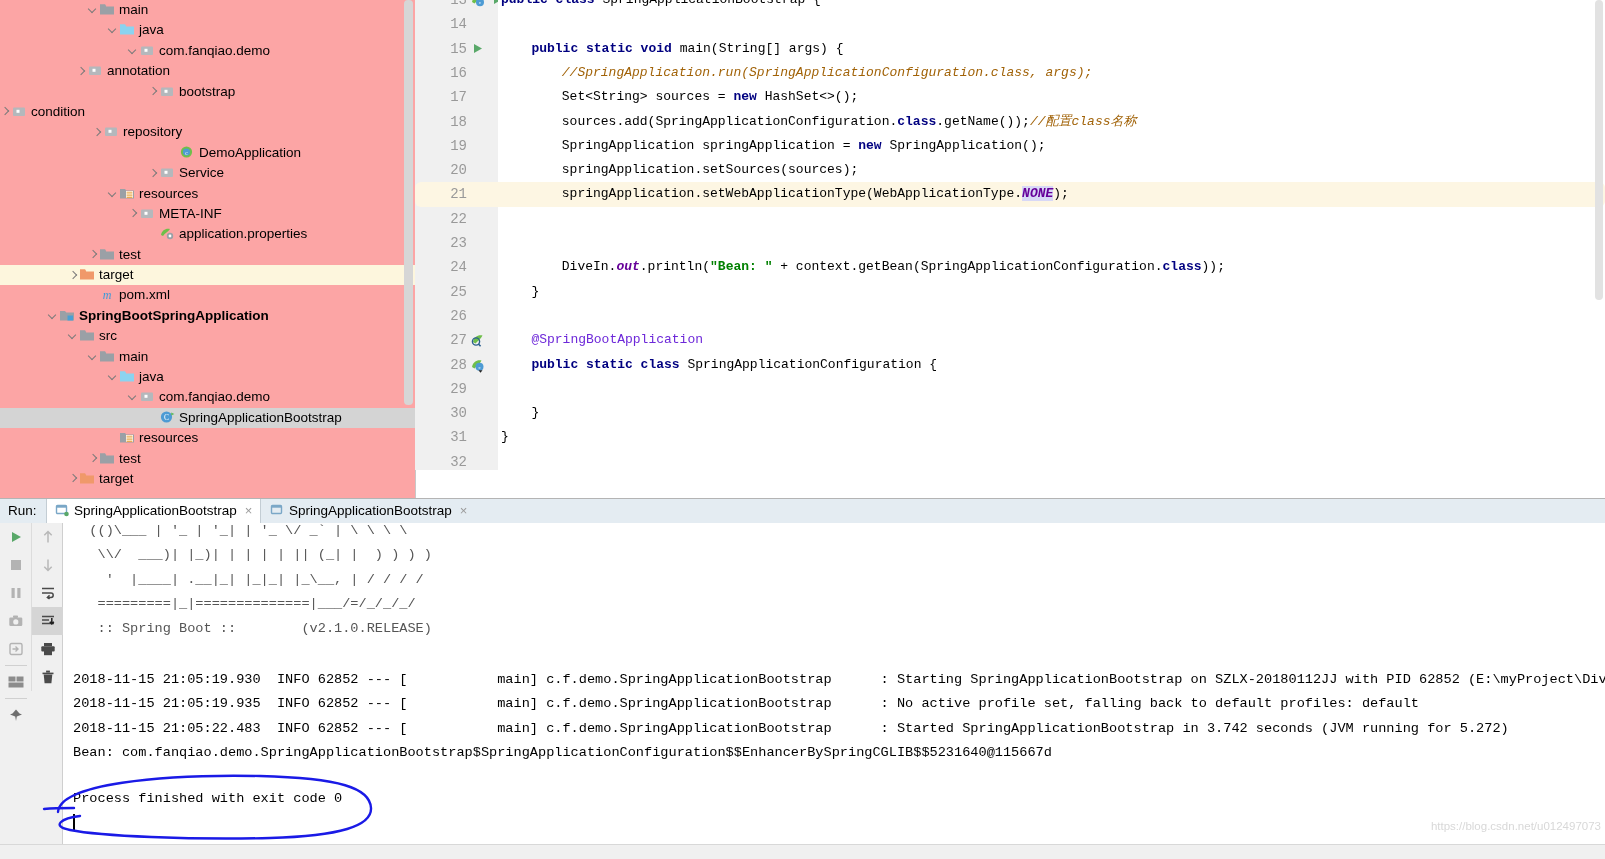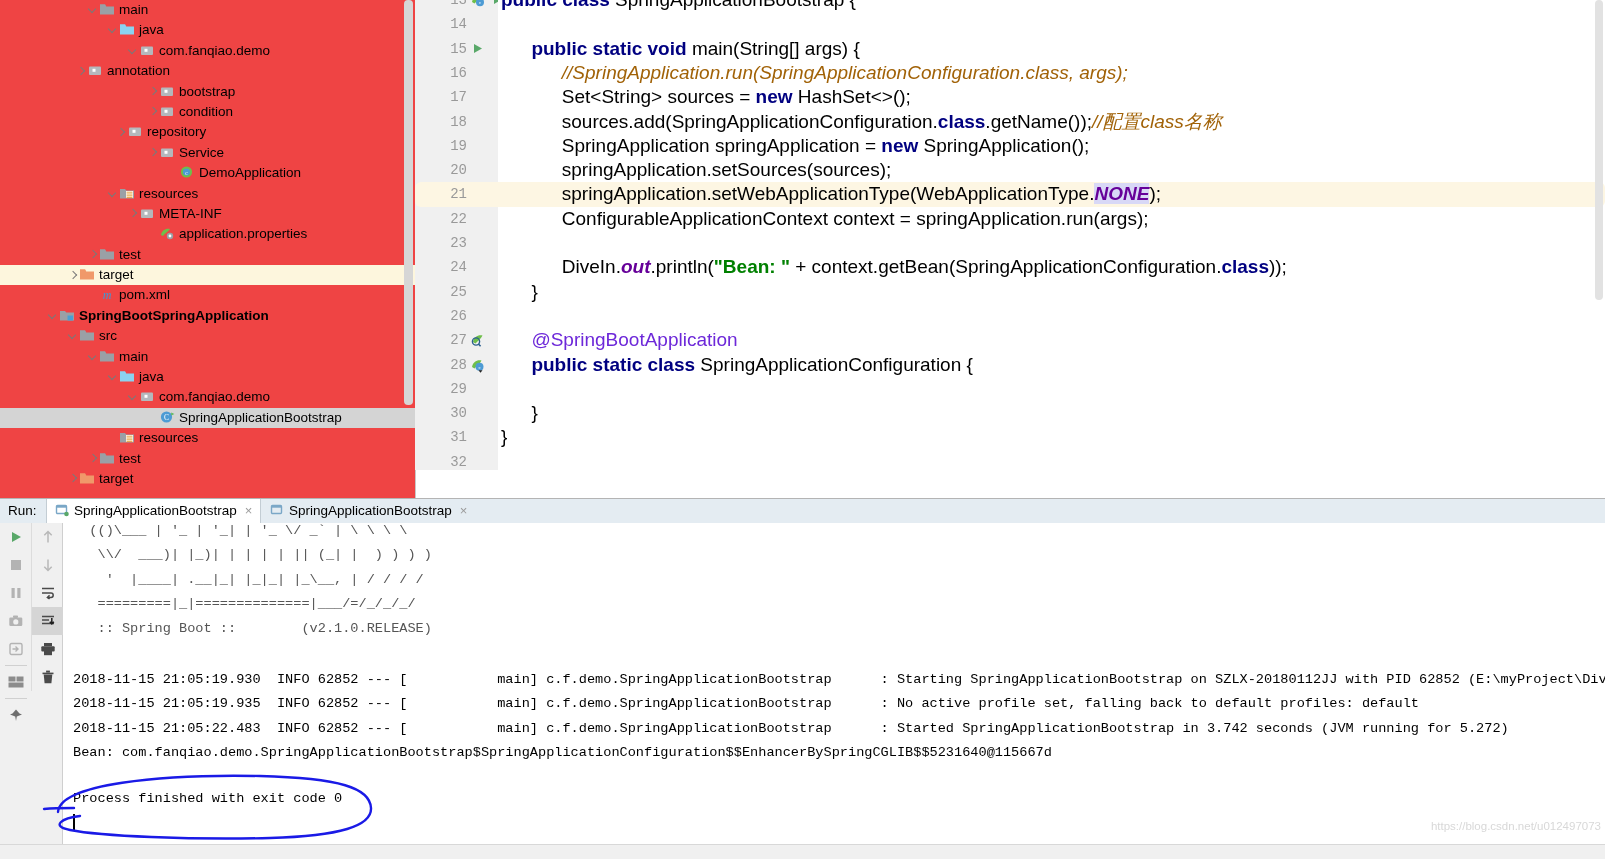--- a/index.html
+++ b/index.html
@@ -5,21 +5,21 @@
   html,body{margin:0;padding:0;}
   body{
     width:1605px;height:859px;overflow:hidden;background:#ffffff;
     font-family:"Liberation Sans",sans-serif;font-size:13px;color:#000;
   }
   .app{position:relative;width:1605px;height:859px;}
 
   
   #project-tree{
     position:absolute;left:0;top:0;width:415px;height:500px;
-    background:#ef4444;overflow:hidden;
+    background:#fca5a5;overflow:hidden;
     border-right:1px solid #c8c8c8;
   }
   .tree-row{
     position:relative;height:20.4px;line-height:20.4px;white-space:nowrap;
     font-size:13.5px;color:#000;
   }
   .tree-row.sel{background:#d4d4d4;}
   .tree-row.hl{background:#fdf6dd;}
   .twisty{
     display:inline-block;width:11px;height:20px;vertical-align:top;
@@ -62,21 +62,21 @@
   .cline{
     position:absolute;left:0;right:0;height:24.3px;line-height:24.3px;
   }
   .cline.cur{background:#fdf6e3;border-radius:6px;}
   .lnum{
     position:absolute;left:0;width:52px;text-align:right;
     font-family:"Liberation Mono",monospace;font-size:14px;color:#999999;
   }
   .ctext{
     position:absolute;left:86px;white-space:pre;
-    font-family:Liberation Sans, sans-serif;font-size:19px;color:#000;letter-spacing:0px;
+    font-family:Liberation Mono, monospace;font-size:13px;color:#000;letter-spacing:0px;
   }
   .kw{color:#000080;font-weight:bold;}
   .cmt{color:#a16207;font-style:italic;}
   .str{color:#008000;font-weight:bold;}
   .ann{color:#6d28d9;}
   .stat{color:#660099;font-style:italic;font-weight:bold;}
   .hlw{background:#d8d8f6;color:#660099;font-style:italic;font-weight:bold;}
   #editor-vscroll{position:absolute;right:1px;top:0;width:10px;height:470px;}
   #editor-vscroll .thumb{position:absolute;left:1px;top:0;width:8px;height:300px;background:#e2e2e2;border-radius:4px;}
 
@@ -166,37 +166,37 @@
               <rect x="5.5" y="6.8" width="3" height="3" fill="#fff"></rect>
             </svg></span><span class="tlabel">com.fanqiao.demo</span></div>
         <div class="tree-row" style="padding-left:76px"><span class="twisty r"></span><span class="ico"><svg width="16" height="16" viewBox="0 0 16 16">
               <rect x="2" y="4.5" width="12" height="8.5" rx="1" fill="#b4b8bc"></rect>
               <rect x="5.5" y="6.8" width="3" height="3" fill="#fff"></rect>
             </svg></span><span class="tlabel">annotation</span></div>
         <div class="tree-row" style="padding-left:148px"><span class="twisty r"></span><span class="ico"><svg width="16" height="16" viewBox="0 0 16 16">
               <rect x="2" y="4.5" width="12" height="8.5" rx="1" fill="#b4b8bc"></rect>
               <rect x="5.5" y="6.8" width="3" height="3" fill="#fff"></rect>
             </svg></span><span class="tlabel">bootstrap</span></div>
-        <div class="tree-row" style="padding-left:148px"><span class="twisty r"></span><span class="ico"><svg width="16" height="16" viewBox="0 0 16 16">
+        <div class="tree-row" style=""><span class="twisty r"></span><span class="ico"><svg width="16" height="16" viewBox="0 0 16 16">
               <rect x="2" y="4.5" width="12" height="8.5" rx="1" fill="#b4b8bc"></rect>
               <rect x="5.5" y="6.8" width="3" height="3" fill="#fff"></rect>
             </svg></span><span class="tlabel">condition</span></div>
-        <div class="tree-row" style="padding-left:116px"><span class="twisty r"></span><span class="ico"><svg width="16" height="16" viewBox="0 0 16 16">
+        <div class="tree-row" style="padding-left:92px"><span class="twisty r"></span><span class="ico"><svg width="16" height="16" viewBox="0 0 16 16">
               <rect x="2" y="4.5" width="12" height="8.5" rx="1" fill="#b4b8bc"></rect>
               <rect x="5.5" y="6.8" width="3" height="3" fill="#fff"></rect>
             </svg></span><span class="tlabel">repository</span></div>
-        <div class="tree-row" style="padding-left:148px"><span class="twisty r"></span><span class="ico"><svg width="16" height="16" viewBox="0 0 16 16">
-              <rect x="2" y="4.5" width="12" height="8.5" rx="1" fill="#b4b8bc"></rect>
-              <rect x="5.5" y="6.8" width="3" height="3" fill="#fff"></rect>
-            </svg></span><span class="tlabel">Service</span></div>
         <div class="tree-row" style="padding-left:168px"><span class="twisty"></span><span class="ico"><svg width="16" height="16" viewBox="0 0 16 16">
               <circle cx="7.5" cy="8" r="5.6" fill="#6fbf4a"></circle>
               <circle cx="7.5" cy="8" r="3.6" fill="#4d9bd4"></circle>
               <text x="7.5" y="10.5" font-size="5.5" fill="#ffffff" font-family="Liberation Serif, serif" text-anchor="middle">c</text>
             </svg></span><span class="tlabel">DemoApplication</span></div>
+        <div class="tree-row" style="padding-left:148px"><span class="twisty r"></span><span class="ico"><svg width="16" height="16" viewBox="0 0 16 16">
+              <rect x="2" y="4.5" width="12" height="8.5" rx="1" fill="#b4b8bc"></rect>
+              <rect x="5.5" y="6.8" width="3" height="3" fill="#fff"></rect>
+            </svg></span><span class="tlabel">Service</span></div>
         <div class="tree-row" style="padding-left:108px"><span class="twisty d"></span><span class="ico"><svg width="16" height="16" viewBox="0 0 16 16">
               <path d="M1 4h5l1.3 1.6H15V13.5H1z" fill="#9aa0a6"></path>
               <rect x="7" y="6" width="7" height="7" fill="#fff"></rect>
               <g stroke="#e8a33d" stroke-width="1">
                 <line x1="7.5" y1="7.2" x2="13.5" y2="7.2"></line>
                 <line x1="7.5" y1="9" x2="13.5" y2="9"></line>
                 <line x1="7.5" y1="10.8" x2="13.5" y2="10.8"></line>
                 <line x1="7.5" y1="12.4" x2="13.5" y2="12.4"></line>
               </g>
             </svg></span><span class="tlabel">resources</span></div>
@@ -344,21 +344,20 @@
         <div class="cline" style="top:158.1px">
           <span class="lnum">20</span>
           <span class="ctext" style="left:146.8px"><span class="">springApplication.setSources(sources);</span></span>
         </div>
         <div class="cline cur" style="top:182.4px">
           <span class="lnum">21</span>
           <span class="ctext" style="left:146.8px"><span class="">springApplication.setWebApplicationType(WebApplicationType.</span><span class="hlw">NONE</span><span class="">);</span></span>
         </div>
         <div class="cline" style="top:206.70000000000002px">
           <span class="lnum">22</span>
-          <span class="ctext" style="left:146.8px"><span class="">ConfigurableApplicationContext context = springApplication.run(args);</span></span>
         </div>
         <div class="cline" style="top:231px">
           <span class="lnum">23</span>
           <span class="ctext" style="left:86px"></span>
         </div>
         <div class="cline" style="top:255.3px">
           <span class="lnum">24</span>
           <span class="ctext" style="left:146.8px"><span class="">DiveIn.</span><span class="stat">out</span><span class="">.println(</span><span class="str">"Bean: "</span><span class=""> + context.getBean(SpringApplicationConfiguration.</span><span class="kw">class</span><span class="">));</span></span>
         </div>
         <div class="cline" style="top:279.6px">

